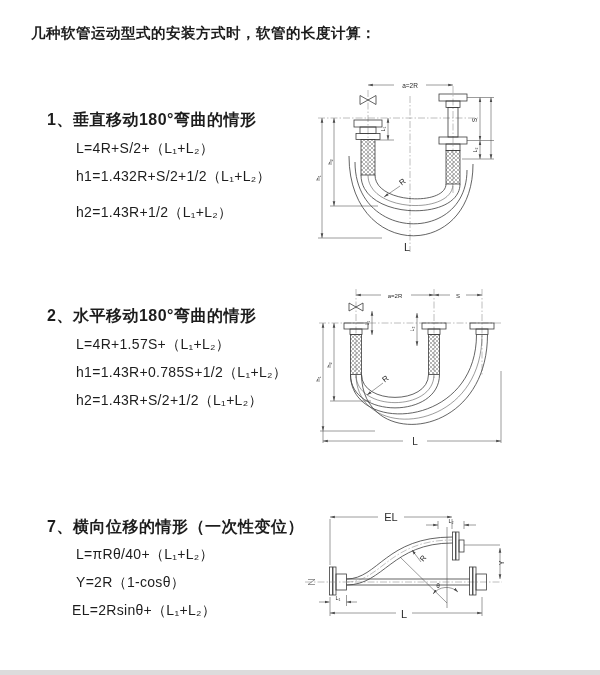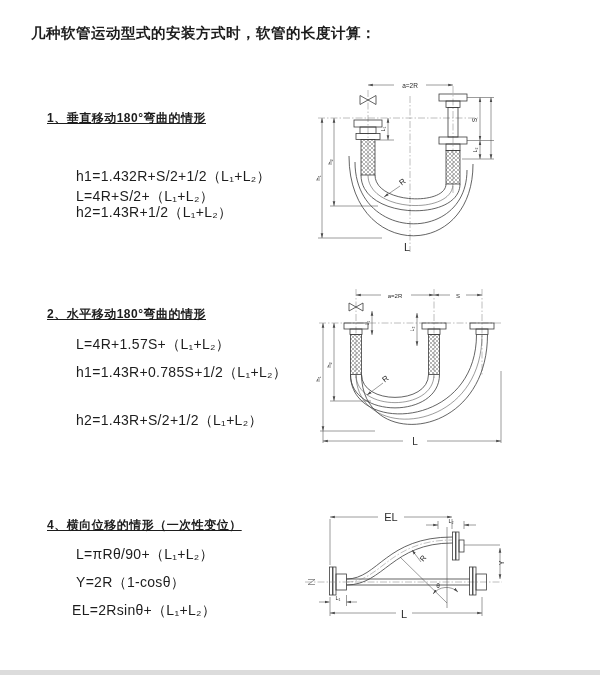--- a/index.html
+++ b/index.html
@@ -3,25 +3,25 @@
 <meta charset="utf-8">
 <style>
   html,body{margin:0;padding:0;}
   body{
     width:600px;height:675px;position:relative;background:#ffffff;
     font-family:"Liberation Sans","DejaVu Sans",sans-serif;
     color:#1d1d1d;overflow:hidden;
   }
   .abs{position:absolute;}
   .page-title{left:31px;top:24px;font-size:14.5px;font-weight:700;letter-spacing:.5px;}
-  .sec-heading{font-size:12px;font-weight:700;letter-spacing:.5px;text-decoration:underline;}
+  .sec-heading{font-size:16px;font-weight:700;letter-spacing:.5px;}
   .formula{font-size:14px;font-weight:400;letter-spacing:.3px;}
   
-  #s1-h{left:47px;top:110px;} #s1-f0{left:76px;top:140px;margin-top:48px;} #s1-f1{left:76px;top:168px;text-align:right;} #s1-f2{left:76px;top:204px;}
-  #s2-h{left:47px;top:306px;} #s2-f0{left:76px;top:336px;} #s2-f1{left:76px;top:364px;} #s2-f2{left:76px;top:392px;margin-top:20px;}
+  #s1-h{left:47px;top:110px;} #s1-f0{left:76px;top:140px;} #s1-f1{left:76px;top:168px;text-align:right;} #s1-f2{left:76px;top:204px;}
+  #s2-h{left:47px;top:306px;} #s2-f0{left:76px;top:336px;} #s2-f1{left:76px;top:364px;} #s2-f2{left:76px;top:392px;}
   #s3-h{left:47px;top:517px;} #s3-f0{left:76px;top:546px;} #s3-f1{left:76px;top:574px;} #s3-f2{left:72px;top:602px;}
   
   #dia1{left:310px;top:70px;} #dia2{left:315px;top:283px;} #dia3{left:300px;top:495px;}
   svg{display:block;}
   svg text{fill:#2b2b2b;font-family:"Liberation Sans","DejaVu Sans",sans-serif;}
   .ln{stroke:#3c3c3c;stroke-width:.8;fill:none;}
   .lnthin{stroke:#4a4a4a;stroke-width:.55;fill:none;}
   .cl{stroke:#8a8a8a;stroke-width:.55;fill:none;stroke-dasharray:7 2 1.5 2;}
   .dm{stroke:#4a4a4a;stroke-width:.55;fill:none;}
   .braidfill{stroke:#3c3c3c;stroke-width:.8;}
@@ -35,22 +35,22 @@
 <div class="abs sec-heading" id="s1-h">1、垂直移动180°弯曲的情形</div>
 <div class="abs formula" id="s1-f0">L=4R+S/2+（L₁+L₂）</div>
 <div class="abs formula" id="s1-f1">h1=1.432R+S/2+1/2（L₁+L₂）</div>
 <div class="abs formula" id="s1-f2">h2=1.43R+1/2（L₁+L₂）</div>
 
 <div class="abs sec-heading" id="s2-h">2、水平移动180°弯曲的情形</div>
 <div class="abs formula" id="s2-f0">L=4R+1.57S+（L₁+L₂）</div>
 <div class="abs formula" id="s2-f1">h1=1.43R+0.785S+1/2（L₁+L₂）</div>
 <div class="abs formula" id="s2-f2">h2=1.43R+S/2+1/2（L₁+L₂）</div>
 
-<div class="abs sec-heading" id="s3-h">4、横向位移的情形（一次性变位）</div>
-<div class="abs formula" id="s3-f0">L=πRθ/90+（L₁+L₂）</div>
+<div class="abs sec-heading" id="s3-h">7、横向位移的情形（一次性变位）</div>
+<div class="abs formula" id="s3-f0">L=πRθ/40+（L₁+L₂）</div>
 <div class="abs formula" id="s3-f1">Y=2R（1-cosθ）</div>
 <div class="abs formula" id="s3-f2">EL=2Rsinθ+（L₁+L₂）</div>
 
 <svg class="abs" id="dia1" width="290" height="195" viewBox="0 0 290 195">
   <defs>
     <marker id="a1" viewBox="0 0 10 8" refX="10" refY="4" markerWidth="9" markerHeight="7" orient="auto-start-reverse">
       <path d="M0,1.3 L10,4 L0,6.7 Z" fill="#4a4a4a"></path>
     </marker>
     <pattern id="braid1" width="4" height="4" patternUnits="userSpaceOnUse">
       <path d="M0,4 L4,0 M0,0 L4,4" stroke="#6a6a6a" stroke-width=".5"></path>

